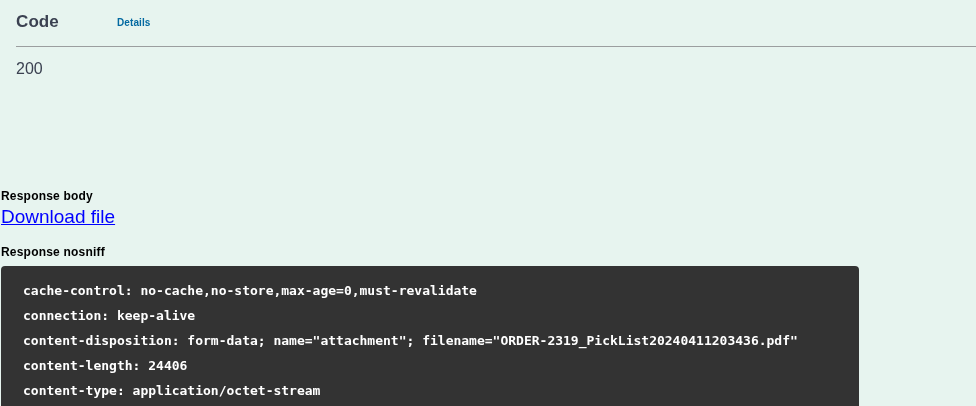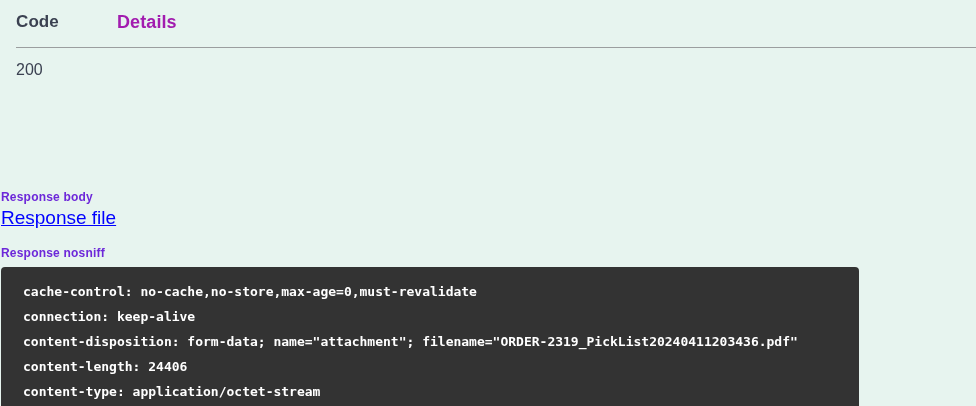--- a/index.html
+++ b/index.html
@@ -34,23 +34,23 @@
   .col-details {
     flex: 1 1 auto;
   }
   .th-code {
     font-size: 17px;
     font-weight: bold;
     color: #3b4151;
     letter-spacing: .1px;
   }
   .th-details {
-    font-size: 18px;
+    font-size: 10px;
     font-weight: bold;
-    color: #a21caf;
+    color: #0369a1;
     letter-spacing: .1px;
   }
   .head-divider {
     margin: 14px 0 0 16px;
     width: 960px;
     height: 1px;
     background: #9b9e9f;
   }
   
   .resp-row {
@@ -63,21 +63,21 @@
     color: #3b4151;
     font-family: "Liberation Sans", sans-serif;
     line-height: 1.2;
   }
   .details-cell {
     padding-left: 1px;
   }
   .section-label {
     font-size: 12px;
     font-weight: bold;
-    color: #6d28d9;
+    color: #000000;
     margin: 13px 0 0 0;
     letter-spacing: .2px;
   }
   .download-link {
     display: inline-block;
     font-size: 19px;
     color: #0000ff;
     text-decoration: underline;
     margin-top: 2px;
     line-height: 1.25;
@@ -124,21 +124,21 @@
   <div class="resp-row">
 
     <div class="col-code">
       <span class="status-code">200</span>
     </div>
 
     <div class="col-details details-cell">
 
       <div class="section-label">Response body</div>
 
-      <a class="download-link" href="#">Response file</a>
+      <a class="download-link" href="#">Download file</a>
 
       <div class="section-label headers-label">Response nosniff</div>
 
       <div class="headers-block">
         <pre class="headers-pre">cache-control: no-cache,no-store,max-age=0,must-revalidate
 connection: keep-alive
 content-disposition: form-data; name="attachment"; filename="ORDER-2319_PickList20240411203436.pdf"
 content-length: 24406
 content-type: application/octet-stream
 date: Thu,11 Apr 2024 15:05:17 GMT

